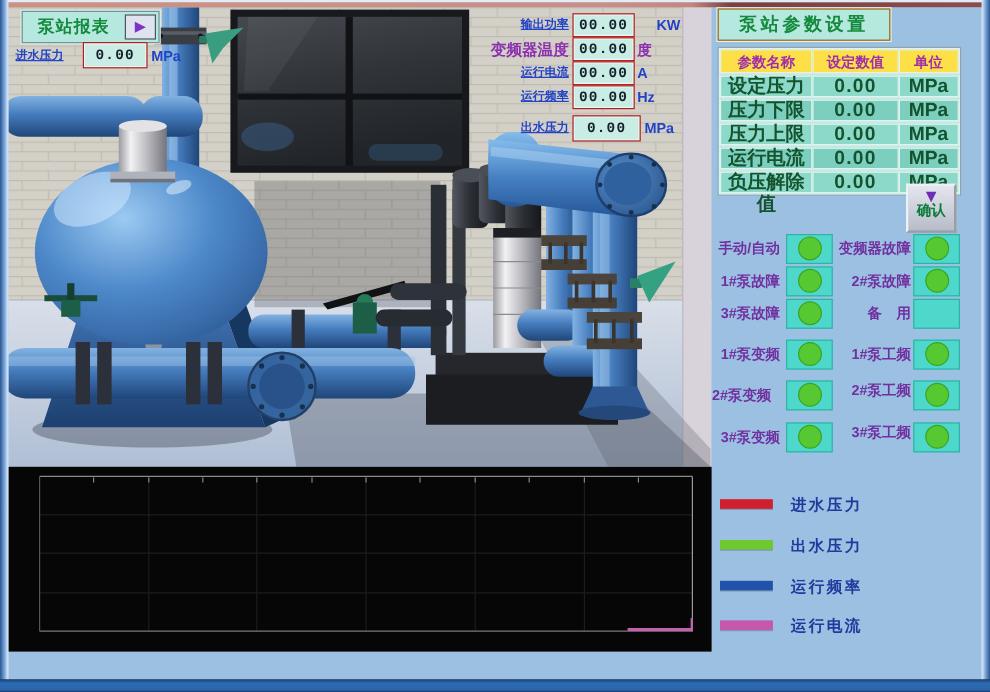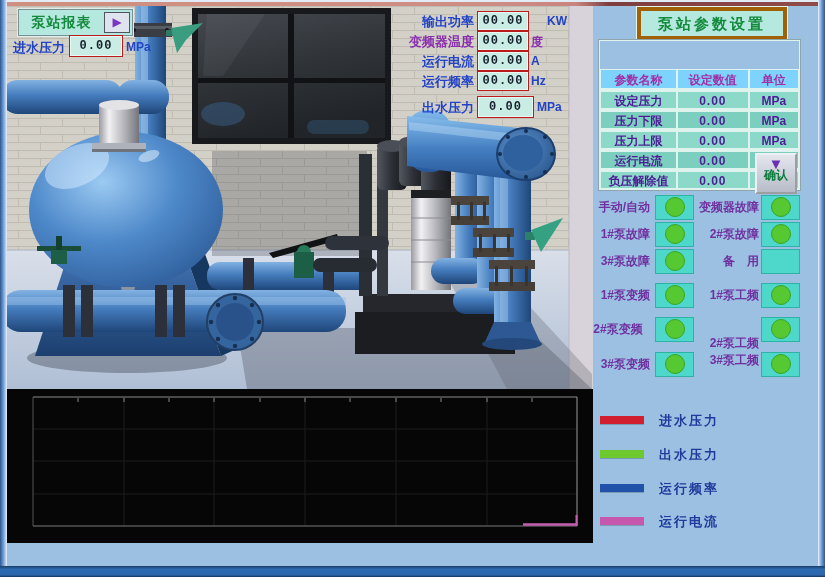--- a/index.html
+++ b/index.html
@@ -14,43 +14,43 @@
   .edge-l{left:0;top:0;width:7px;height:577px;
     background:linear-gradient(to right,#2d5690,#7aa7dc 55%,#e8f0fa);}
   .edge-r{right:0;top:0;width:7px;height:577px;
     background:linear-gradient(to left,#2d5690,#7aa7dc 55%,#e8f0fa);}
   .bot-strip{left:0;top:566px;width:825px;height:11px;
     background:linear-gradient(to bottom,#1b3c68 0%,#2c6ab2 30%,#2a66ad 80%,#16345c 100%);}
   
   .scene{left:7px;top:6px;width:586px;height:383px;}
   .chart{left:7px;top:389px;width:586px;height:154px;background:#060606;}
   
-  .lbl-blue{color:#2343c6;font-weight:bold;font-size:13px;}
+  .lbl-blue{color:#2343c6;font-weight:bold;font-size:10px;text-decoration:underline;}
   .lbl-purple{color:#8a2fae;font-weight:bold;font-size:13px;}
   .unit{font-size:12px;font-weight:bold;color:#2343c6;}
   .unit-purple{color:#8a2fae;}
   .val-box{background:#c9ece5;border:1px solid #b91c1c;box-shadow:inset 0 0 0 1px #e9f7f3;
     color:#15202b;font-family:"Liberation Mono",monospace;font-weight:bold;font-size:12px;
     text-align:center;letter-spacing:1px;}
   
   .report-btn{left:18px;top:9px;width:113px;height:25px;background:#b5e8de;
     border:1px solid #7b8f97;box-shadow:0 0 0 1px #dcefe9;display:flex;align-items:center;cursor:pointer;}
   .report-btn .txt{flex:1;text-align:center;color:#148a3c;font-weight:bold;font-size:14px;letter-spacing:1px;}
   .arrow-btn{width:24px;height:19px;margin-right:2px;background:#dfe3ee;border:1px solid #4c5560;
     color:#7a35c8;font-size:12px;line-height:19px;text-align:center;cursor:pointer;}
   
-  .set-title{left:637px;top:7px;width:142px;height:25px;background:#b5e8de;border:4px solid #a16207;
+  .set-title{left:598px;top:7px;width:142px;height:25px;background:#b5e8de;border:1px solid #a16207;
     box-shadow:0 0 0 1px #e6f4f0;color:#148a3c;font-weight:bold;font-size:15px;
     letter-spacing:3px;text-align:center;line-height:25px;}
   .ptable{left:598px;top:39px;width:201px;border:1px solid #8fa5ad;border-collapse:collapse;}
   .ptable div{box-sizing:border-box;border:1px solid #dff3ee;}
   .prow{display:flex;}
   .pc1{width:78px;}.pc2{width:72px;}.pc3{width:51px;}
-  .phead{background:#7dd3fc;color:#a030a8;font-weight:bold;font-size:12px;height:20px;line-height:20px;text-align:center;margin-top:28px;}
-  .pcell{color:#4c1d95;font-weight:bold;font-size:12px;height:18px;line-height:18px;text-align:center;}
+  .phead{background:#fde047;color:#a030a8;font-weight:bold;font-size:12px;height:20px;line-height:20px;text-align:center;}
+  .pcell{color:#14532d;font-weight:bold;font-size:16px;height:18px;line-height:18px;text-align:center;}
   .rA{background:#8cd8c9;}.rB{background:#7ccfbf;}
   .pval{letter-spacing:1px;cursor:pointer;}
   
   .confirm{left:755px;top:153px;width:38px;height:37px;
     background:linear-gradient(to bottom,#e4e6ee,#b7bcc8);
     border:2px outset #eef0f6;cursor:pointer;text-align:center;}
   .confirm .tri{color:#6c2fb4;font-size:15px;line-height:15px;display:block;margin-top:1px;}
   .confirm .ctxt{color:#0a7a3a;font-weight:bold;font-size:12px;line-height:12px;display:block;margin-top:-2px;}
   
   .st-label{position:absolute;color:#7030a0;font-weight:bold;font-size:12px;white-space:nowrap;}
@@ -440,21 +440,21 @@
     </div>
   <div class="st-label c1l" style="top:287px;">1#泵工频</div>
   <div class="st-box c1b" style="top:283px;">
       <div class="st-lamp"></div>
     </div>
 
   <div class="st-label c0l" style="top:321px;text-align:center;">2#泵变频</div>
   <div class="st-box c0b" style="top:317px;">
       <div class="st-lamp"></div>
     </div>
-  <div class="st-label c1l" style="top:335px;">2#泵工频</div>
+  <div class="st-label c1l" style="top:317px;">2#泵工频</div>
   <div class="st-box c1b" style="top:317px;">
       <div class="st-lamp"></div>
     </div>
 
   <div class="st-label c0l" style="top:356px;">3#泵变频</div>
   <div class="st-box c0b" style="top:352px;">
       <div class="st-lamp"></div>
     </div>
   <div class="st-label c1l" style="top:352px;">3#泵工频</div>
   <div class="st-box c1b" style="top:352px;">

